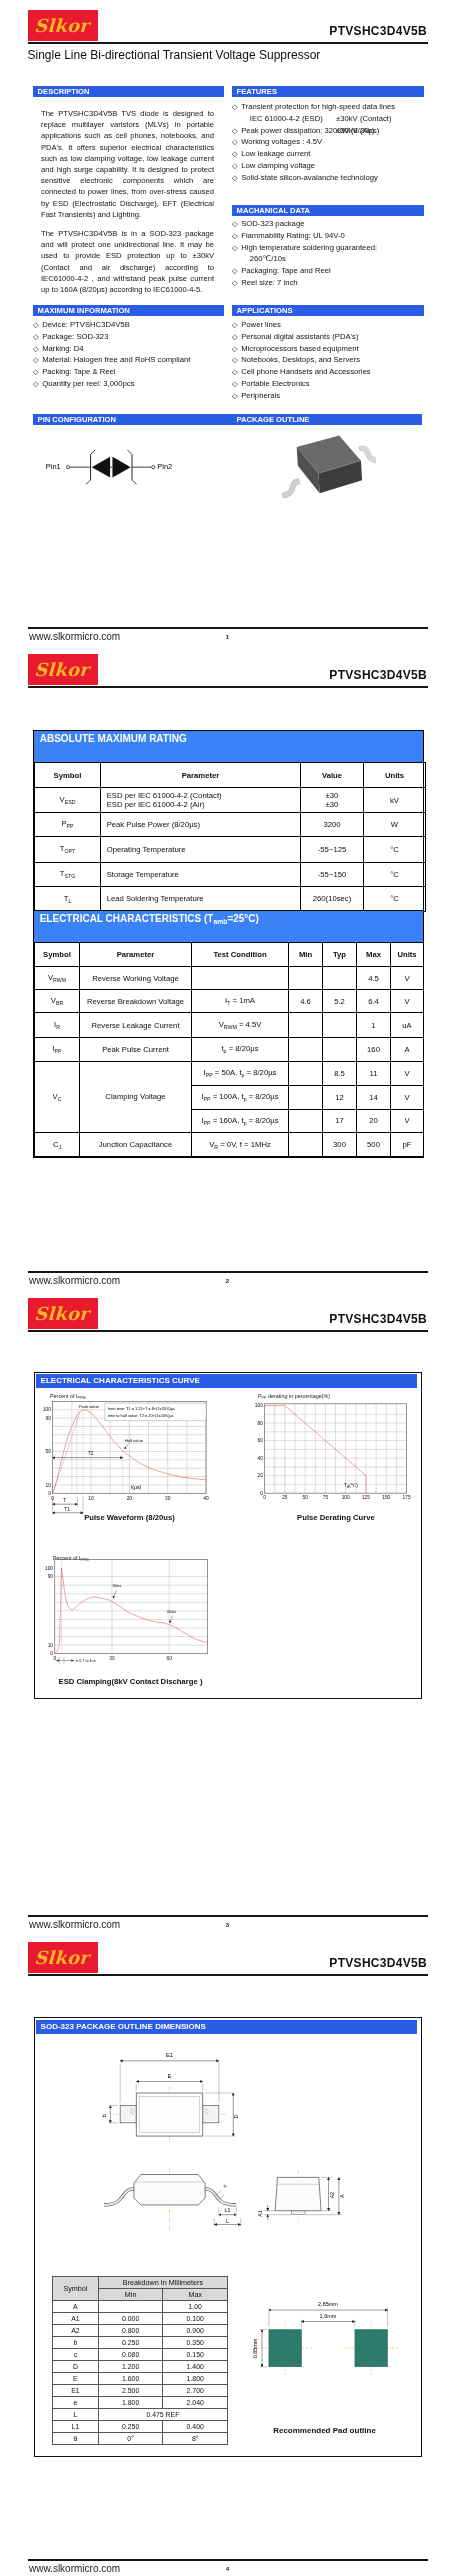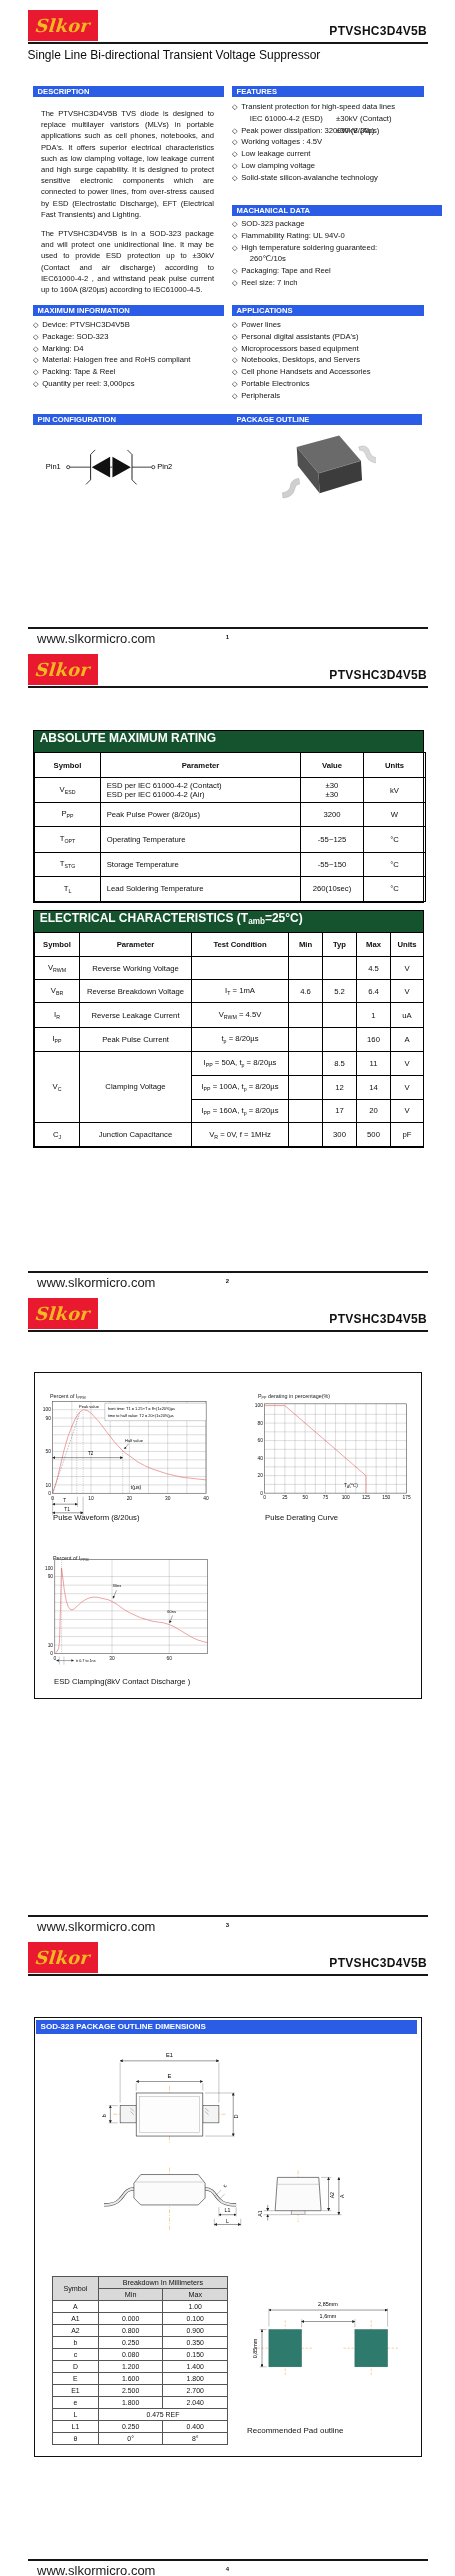--- a/index.html
+++ b/index.html
@@ -4,40 +4,40 @@
 <style>
   *{box-sizing:border-box;margin:0;padding:0}
   body{width:455px;background:#fff;font-family:"Liberation Sans","DejaVu Sans",sans-serif;color:#111}
   .page{position:relative;width:455px;height:644px;background:#fff;overflow:hidden}
   .abs{position:absolute}
   .logo{left:27.5px;top:10.3px;width:70px;height:31px;background:#e9192f;display:flex;align-items:center;justify-content:center}
   .logo b{font-family:"DejaVu Serif","Liberation Serif",serif;font-style:italic;font-size:18px;color:#f3b722;transform:skewX(-6deg)}
   .ptitle{right:28px;top:23.5px;font-size:12px;font-weight:bold;letter-spacing:0.3px}
   .hrule{left:27.5px;top:42px;width:400px;height:1.7px;background:#161616}
   .frule{left:27.5px;top:627px;width:400px;height:1.7px;background:#161616}
-  .site{left:37px;top:631px;font-size:13px;color:#1a1a1a}
+  .site{left:29px;top:631px;font-size:10px;color:#1a1a1a}
   .pnum{left:0;top:634px;width:455px;text-align:center;font-size:6px;font-weight:bold}
   .subtitle{left:27.5px;top:48px;font-size:12px;color:#0d0d0d}
   .secbar{height:11px;background:#2b5ce6;color:#fff;font-weight:bold;font-size:7.6px;line-height:11px;padding-left:4.6px}
   .list{font-size:7.7px;color:#131313}
   .bl{display:flex;position:relative;line-height:11.8px}
   .bl.ind{padding-left:8.6px}
   .bullet{flex:0 0 9.2px;font-size:7.2px}
   .br{position:absolute;left:104px}
   .desc{font-size:7.6px;line-height:11.2px;text-align:justify;color:#131313}
   .desc p{margin:8px}
   .tblwrap{border:1.1px solid #000}
-  .tbar{background:#14532d;color:#fff;font-weight:bold;font-size:12px;height:21px;line-height:15.5px;padding-left:5.7px}
+  .tbar{background:#3b82f6;color:#fff;font-weight:bold;font-size:10px;height:31px;line-height:15.5px;padding-left:5.7px}
   .dtable{border-collapse:collapse;width:100%;table-layout:fixed}
   .dtable td{border:1.1px solid #000;text-align:center;font-size:7.7px;padding:0;color:#0e0e0e}
   .dtable .pl{text-align:left;padding-left:5.7px}
   .dtable tr.hd td{font-weight:bold}
   sub{font-size:68%;vertical-align:-0.3em}
   .box3{border:1.7px solid #101010}
-  .cap{font-weight:normal;font-size:7.7px;text-align:left}
+  .cap{font-weight:bold;font-size:7.7px;text-align:center}
   .clabel{font-size:5.4px;color:#1c1c1c;white-space:nowrap}
   .dimtbl{border-collapse:collapse;font-size:6.9px;color:#111}
   .dimtbl td{border:0.6px solid #555;text-align:center;padding:0 1.1px}
   .dimtbl thead td{background:#d9d9d9;font-size:7.2px;height:12px}
   .dimtbl tbody td{height:12px}
   svg text{font-family:"Liberation Sans","DejaVu Sans",sans-serif}
 </style>
 </head>
 <body>
 
@@ -86,21 +86,21 @@
       <div class="bl">
         <span class="bullet">◇</span>
         <span>Low clamping voltage</span>
       </div>
       <div class="bl">
         <span class="bullet">◇</span>
         <span>Solid-state silicon-avalanche technology</span>
       </div>
     </div>
 
-  <div class="abs secbar" style="left:232px;top:205px;width:210px">MACHANICAL DATA</div>
+  <div class="abs secbar" style="left:232px;top:205px;width:192px">MACHANICAL DATA</div>
   <div class="abs list" style="left:232px;top:218px;width:192px">
       <div class="bl">
         <span class="bullet">◇</span>
         <span>SOD-323 package</span>
       </div>
       <div class="bl">
         <span class="bullet">◇</span>
         <span>Flammability Rating: UL 94V-0</span>
       </div>
       <div class="bl">
@@ -378,20 +378,21 @@
 </div>
 
 <div class="page">
   <div class="abs logo">
       <b>Slkor</b>
     </div>
   <div class="abs ptitle">PTVSHC3D4V5B</div>
   <div class="abs hrule"></div>
 
   <div class="abs box3" style="left:34px;top:84px;width:388px;height:327px"></div>
+  <div class="abs secbar" style="left:36px;top:86px;width:381px;height:14.3px;line-height:14.3px;font-size:8px">ELECTRICAL CHARACTERISTICS CURVE</div>
 
   <div class="abs clabel" style="left:50px;top:105px">Percent of I<sub>PPM</sub></div>
   <svg class="abs" style="left:40px;top:103px" width="181" height="135" viewBox="0 0 315 235">
     <defs>
         <marker id="ar3" viewBox="0 0 8 8" refX="7" refY="4" markerWidth="6.5" markerHeight="6.5" orient="auto-start-reverse">
           <path d="M0,0 L8,4 L0,8 z" fill="#222"></path>
         </marker>
       </defs>
     <line x1="55.375" y1="18" x2="55.375" y2="178" stroke="#9a9a9a" stroke-width="0.6"></line>
       <line x1="88.75" y1="18" x2="88.75" y2="178" stroke="#9a9a9a" stroke-width="0.6"></line>

